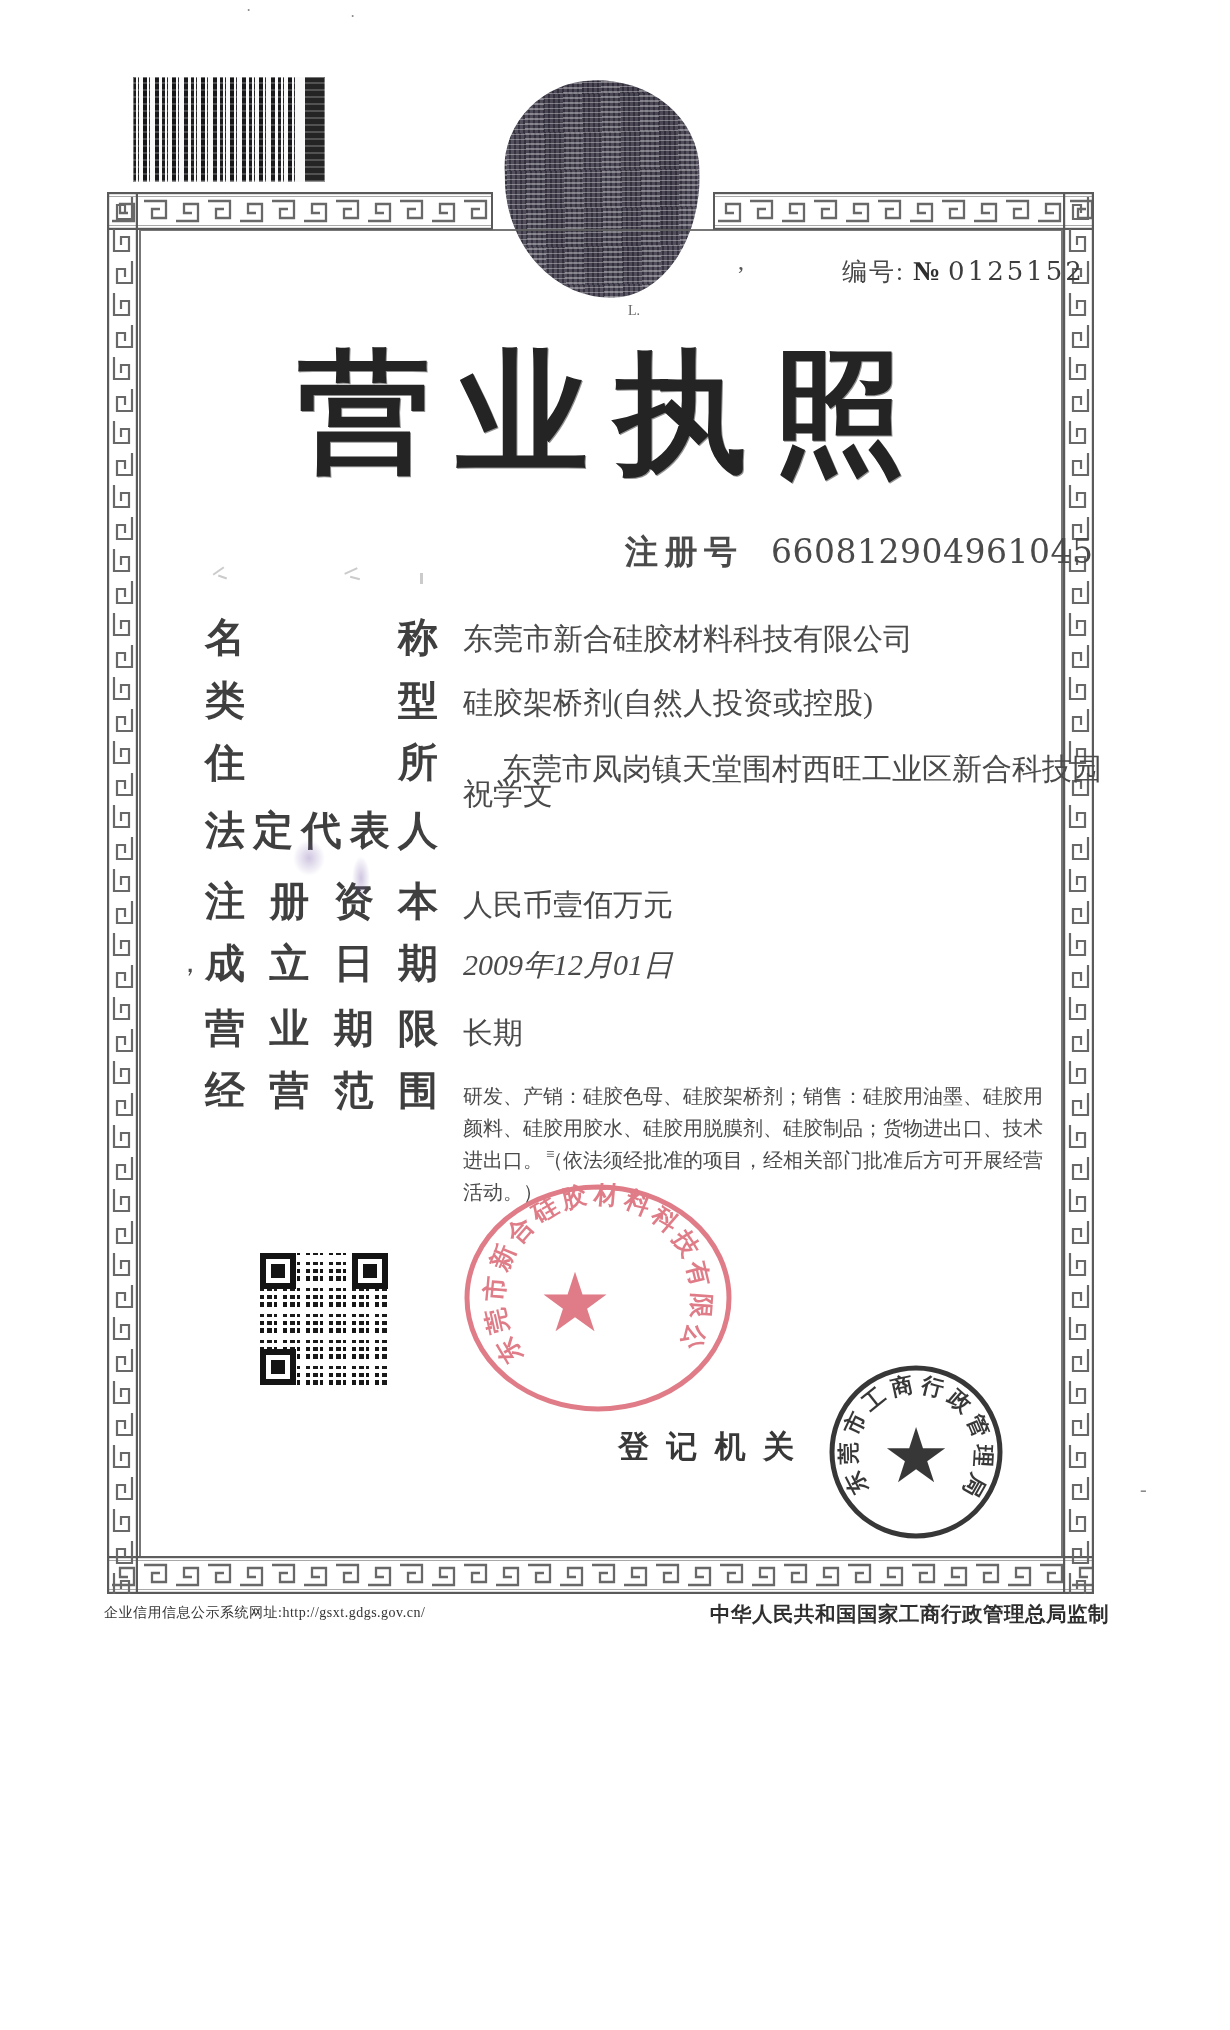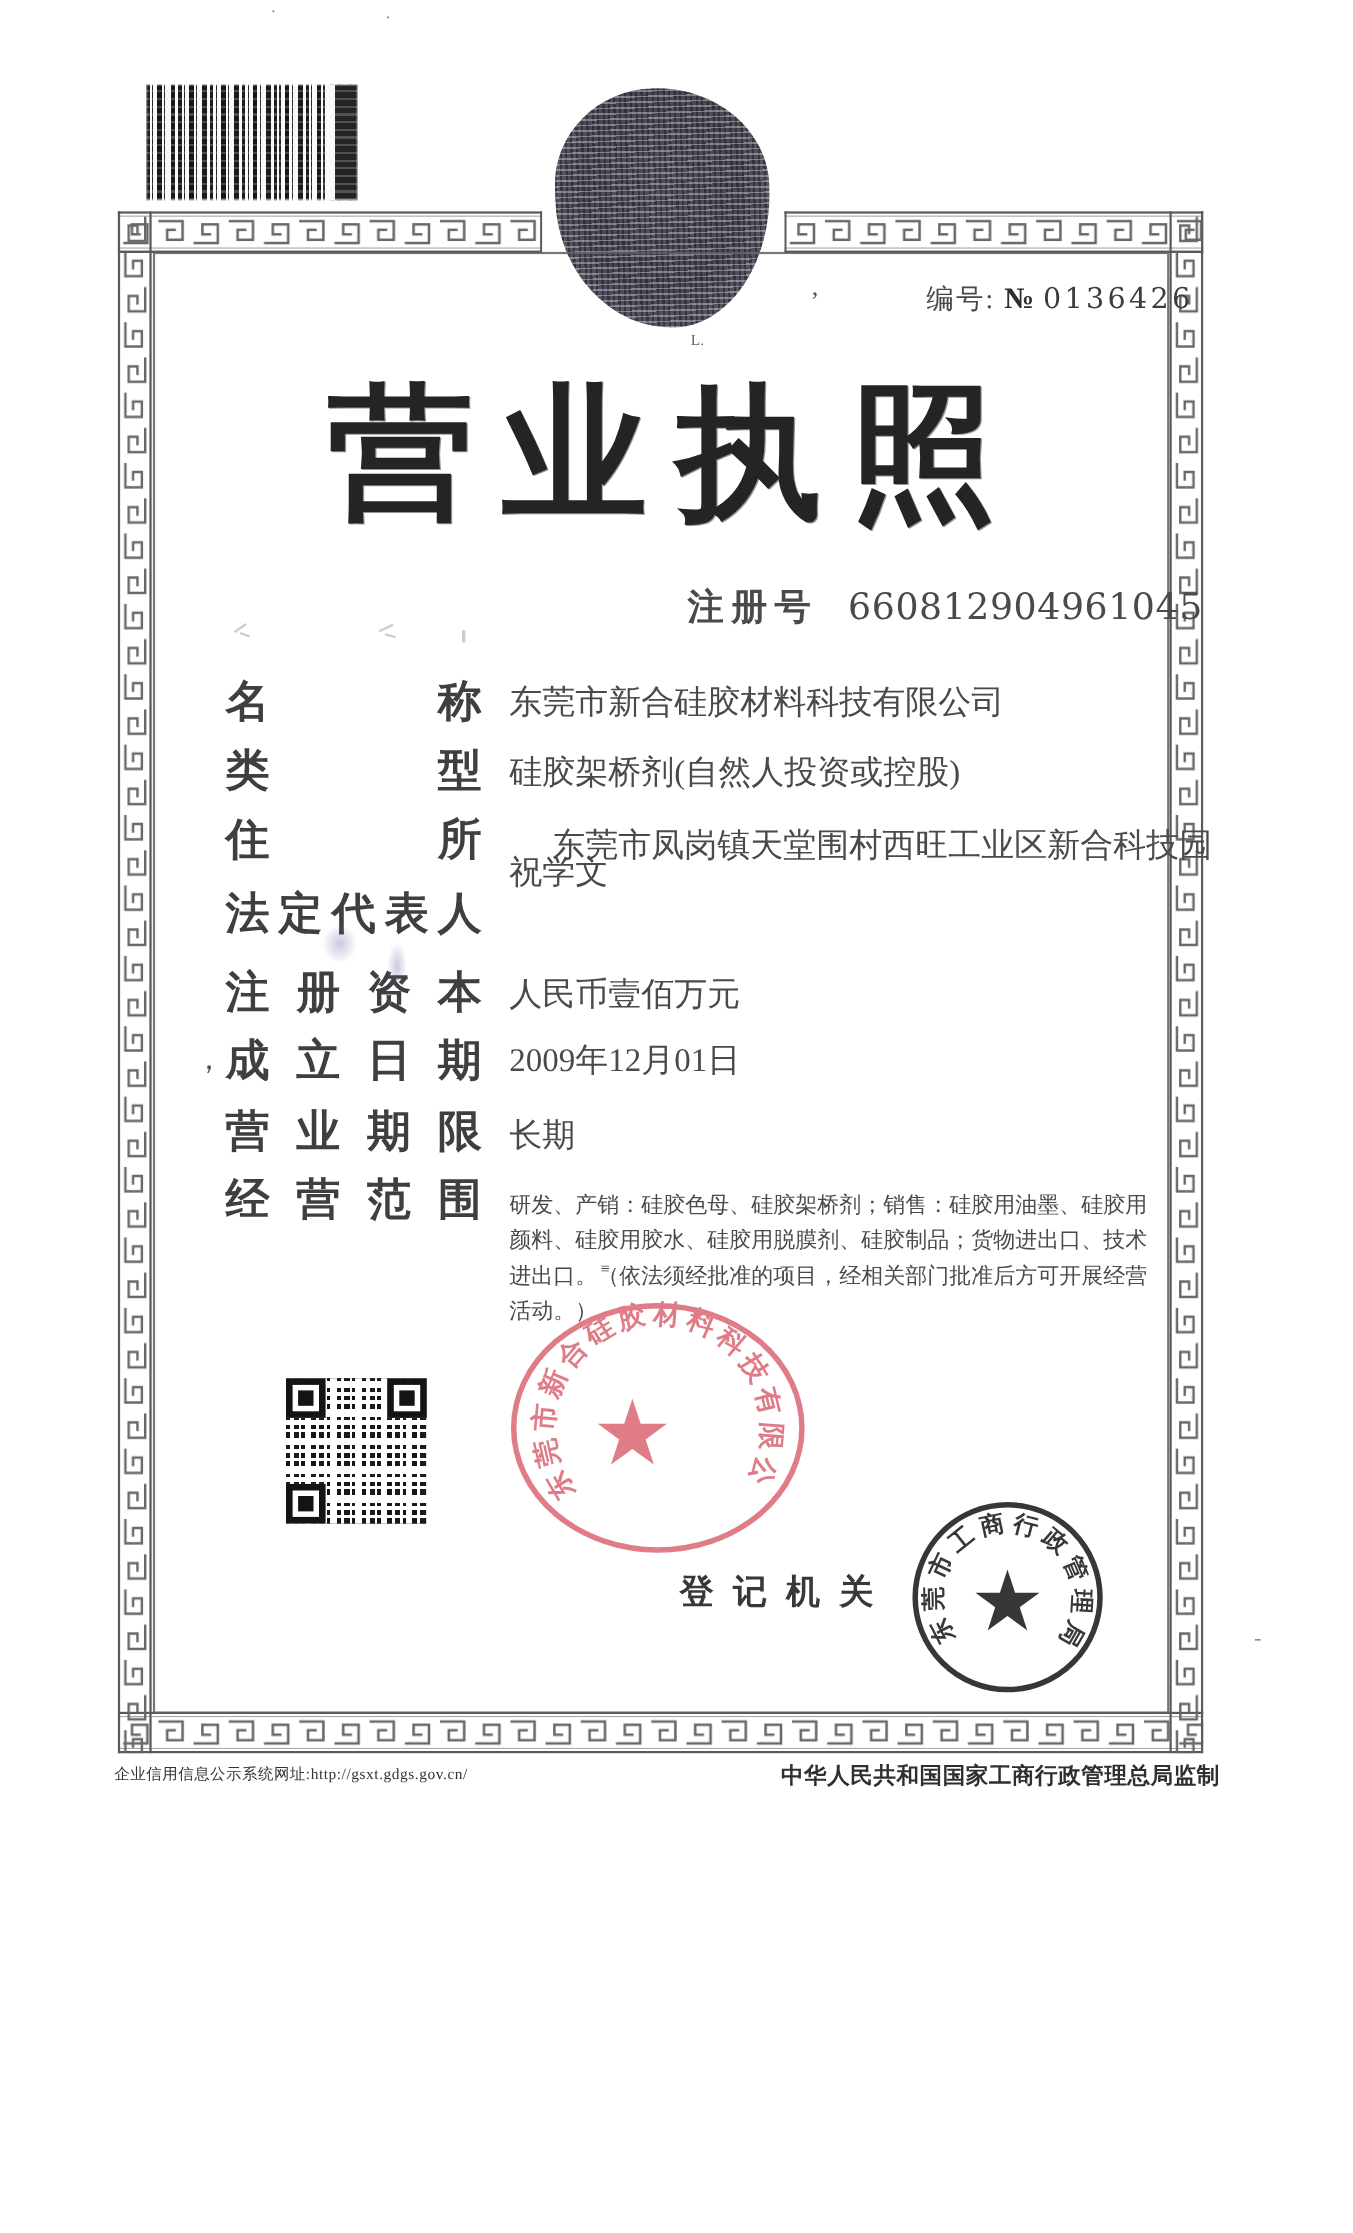--- a/index.html
+++ b/index.html
@@ -56,21 +56,21 @@
      color:#3f3f3f;font-weight:700;}
   .fvalue{position:absolute;left:463px;font-size:30px;line-height:34px;color:#4a4a4a;}
   .justify-chars{display:flex;justify-content:space-between;}
   .scope{width:582px;font-size:20px;line-height:32px;letter-spacing:0;}
 
   .lr1{top:615px;} .vr1{top:622px;}
   .lr2{top:678px;} .vr2{top:686px;}
   .lr3{top:740px;} .vr3{top:752px;margin-left:39px;}
   .lr4{top:808px;} .vr4{top:777px;}
   .lr5{top:879px;} .vr5{top:888px;}
-  .lr6{top:941px;} .vr6{top:948px;}
+  .lr6{top:941px;} .vr6{top:948px;font-style:italic;}
   .lr7{top:1006px;} .vr7{top:1016px;}
   .lr8{top:1068px;} .vr8{top:1080px;}
 
   
   .qr{position:absolute;left:260px;top:1253px;width:128px;height:132px;
     background-image:
       repeating-linear-gradient(90deg,#161616 0 4px,#fff 4px 7px,#1a1a1a 7px 12px,#fff 12px 14px,#111 14px 17px,#fff 17px 23px),
       repeating-linear-gradient(0deg,#161616 0 5px,#fff 5px 8px,#131313 8px 12px,#fff 12px 16px,#1b1b1b 16px 19px,#fff 19px 26px);
     background-blend-mode:lighten;}
   .qr .finder{position:absolute;width:24px;height:24px;border:6px solid #141414;background:#fff;}
@@ -156,21 +156,21 @@
     <rect x="28.8" y="0" width="2.2" height="1402" fill="#5a5a5a"></rect>
   </svg>
   <svg class="strip" style="left:1063px;top:192px" width="31" height="1402">
     <rect width="31" height="1402" fill="url(#mv)"></rect>
     <rect x="0" y="0" width="2.2" height="1402" fill="#5a5a5a"></rect>
     <rect x="28.8" y="0" width="2.2" height="1402" fill="#5a5a5a"></rect>
   </svg>
   <div class="inner-frame"></div>
 
   <div class="serial">
-    <span class="lab">编号:</span><span class="no">№</span><span class="num">0136426</span>
+    <span class="lab">编号:</span><span class="no">№</span><span class="num">0125152</span>
   </div>
 
   <span class="art" style="left:738px;top:248px;font-size:24px;color:#555;">,</span>
   <span class="art" style="left:628px;top:303px;font-size:14px;color:#666;">L.</span>
 
   <div class="title">
     <span>营</span>
     <span>业</span>
     <span>执</span>
     <span>照</span>

